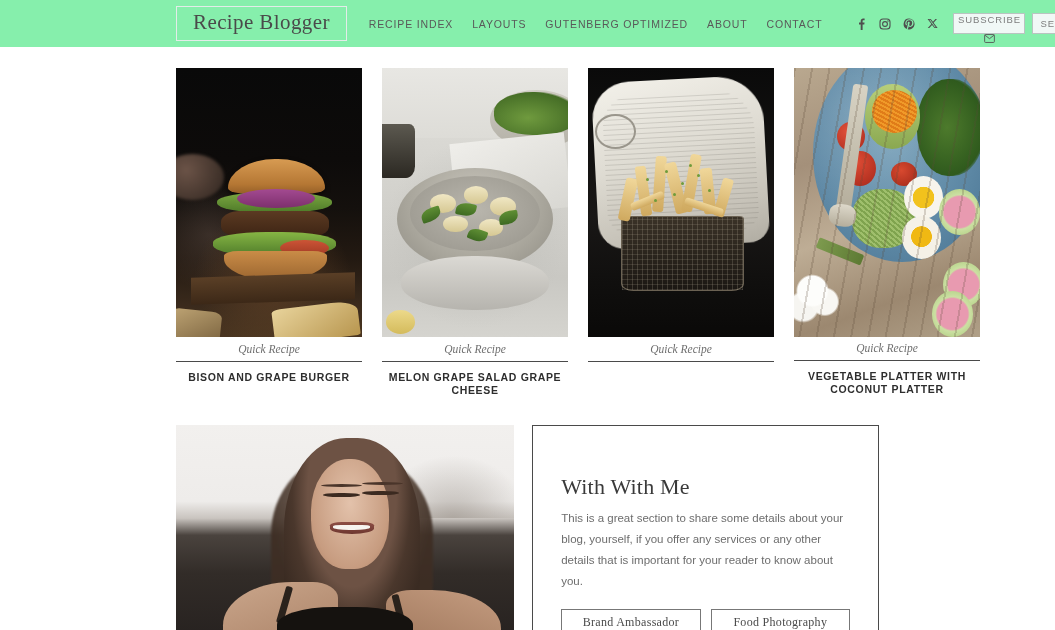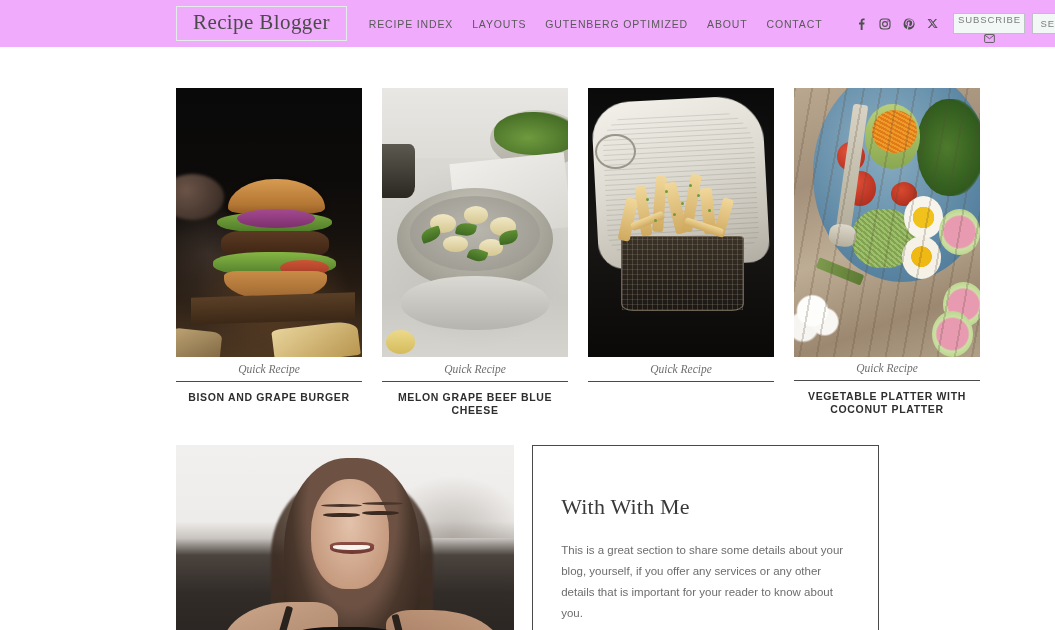--- a/index.html
+++ b/index.html
@@ -7,21 +7,21 @@
   body {
     font-family: "Liberation Sans", sans-serif;
     background: #ffffff;
     color: #3a3a3a;
     -webkit-font-smoothing: antialiased;
   }
 
   
   .site-header {
     height: 47px;
-    background: #f0abfc;
+    background: #86efac;
     display: flex;
     align-items: center;
     padding-left: 176px;
     position: relative;
   }
   .logo-box {
     border: 1px solid #e3ece9;
     padding: 3px 16px 5px 16px;
     margin-right: 22px;
   }
@@ -73,21 +73,21 @@
   .subscribe-box { width: 72px; justify-content: space-between; flex-direction: column; }
   .search-box { width: 88px; justify-content: space-between; }
   .hbox svg { display:block; color:#555; }
 
   
   .grid {
     display: flex;
     padding: 21px 176px 0 176px;
     gap: 20px;
   }
-  .card { width: 189px; margin-top: 20px; }
+  .card { width: 189px; }
   .card-img {
     width: 186px; height: 269px;
     position: relative; overflow: hidden;
     cursor: pointer;
   }
   .cat {
     font-family: "Liberation Serif", serif;
     font-style: italic;
     font-size: 11.5px;
     color: #6e6e6e;
@@ -129,21 +129,21 @@
     font-family: "Liberation Serif", serif;
     font-weight: 400;
     font-size: 22px;
     color: #3a3a3a;
     letter-spacing: .2px;
   }
   .wwm p {
     font-size: 11.5px;
     line-height: 1.82;
     color: #6d6d6d;
-    margin-top: 20px;
+    margin-top: 8px;
     max-width: 306px;
   }
   .btn-row { display: flex; gap: 10px; margin-top: 17px; }
   .svc-btn {
     flex: 1;
     border: 1px solid #777;
     height: 27px;
     display: flex; align-items: center; justify-content: center;
     font-family: "Liberation Serif", serif;
     font-size: 12px;
@@ -491,21 +491,21 @@
         <div class="mint mt1"></div>
           <div class="mint mt2"></div>
           <div class="mint mt3"></div>
           <div class="mint mt4"></div>
         <div class="plate"></div>
           <div class="lemon"></div>
       </div>
     </div>
     <div class="cat">Quick Recipe</div>
     <div class="rule"></div>
-    <div class="card-title">MELON GRAPE BEEF BLUE CHEESE</div>
+    <div class="card-title">MELON GRAPE SALAD GRAPE CHEESE</div>
   </div>
 
   <div class="card">
     <div class="card-img">
       <div class="ph fries-bg">
         <div class="paper"></div>
         <div class="basehandle"></div>
         <div class="basket"></div>
         <div class="fries-pile">
           <div class="fr" style="left:6%;top:30%;width:9%;height:44%;transform:rotate(12deg)"></div>

